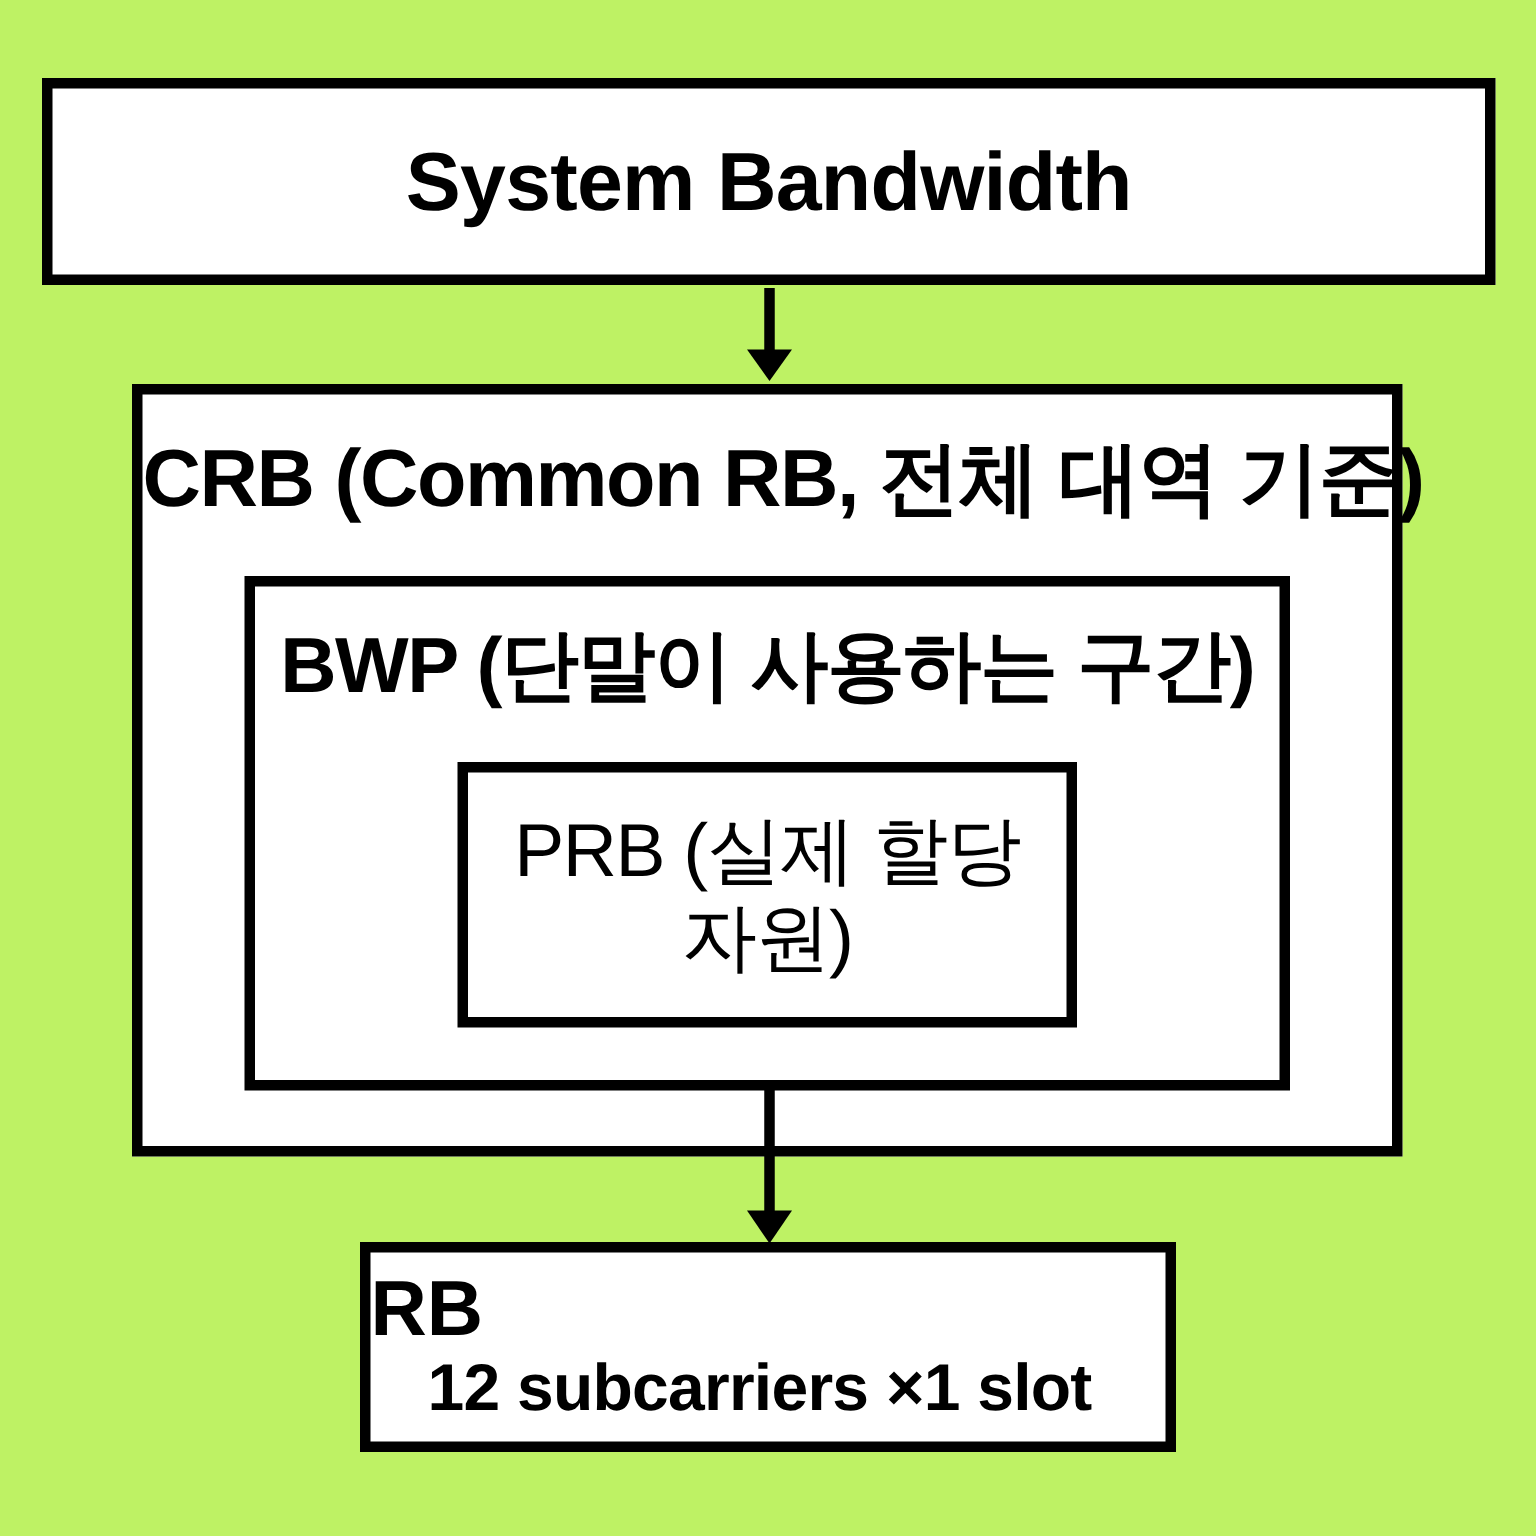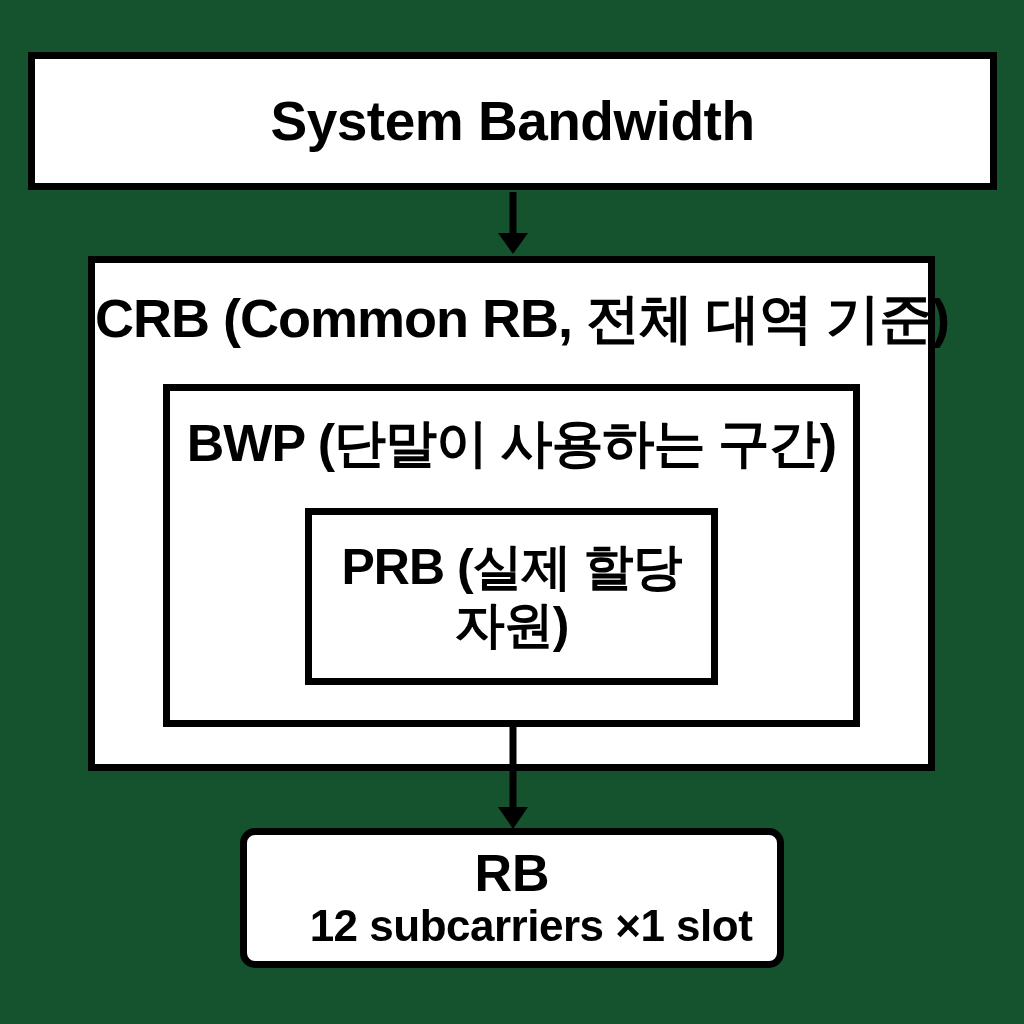--- a/index.html
+++ b/index.html
@@ -6,21 +6,21 @@
     margin: 0;
     padding: 0;
     background: #ffffff;
   }
   * { box-sizing: border-box; }
 
   .page {
     position: relative;
     width: 1024px;
     height: 1024px;
-    background: #14532d;
+    background: #bef264;
     font-family: "Liberation Sans", sans-serif;
     color: #000000;
     overflow: hidden;
     padding-left: 28px;
   }
 
   .dbox {
     position: absolute;
     border: 7px solid #000000;
     background: #ffffff;
@@ -73,36 +73,35 @@
   
   .box-prb {
     left: 135px; top: 117px;
     width: 413px; height: 177px;
     display: flex;
     align-items: center;
     justify-content: center;
   }
   .box-prb .label {
     font-size: 50px;
-    font-weight: 700;
+    font-weight: 400;
     letter-spacing: -1px;
     line-height: 1.15;
     text-align: center;
     padding: 0 14px;
   }
 
   
   .box-rb {
     left: 240px; top: 828px;
     width: 544px; height: 140px;
     display: flex;
     flex-direction: column;
-    align-items: center;
+    align-items: flex-start;
     justify-content: center;
-    border-radius: 15px;
   }
   .box-rb .title {
     font-size: 52px;
     font-weight: 600;
     line-height: 1.1;
   }
   .box-rb .subtitle {
     font-size: 44px;
     font-weight: 600;
     letter-spacing: -0.5px;

